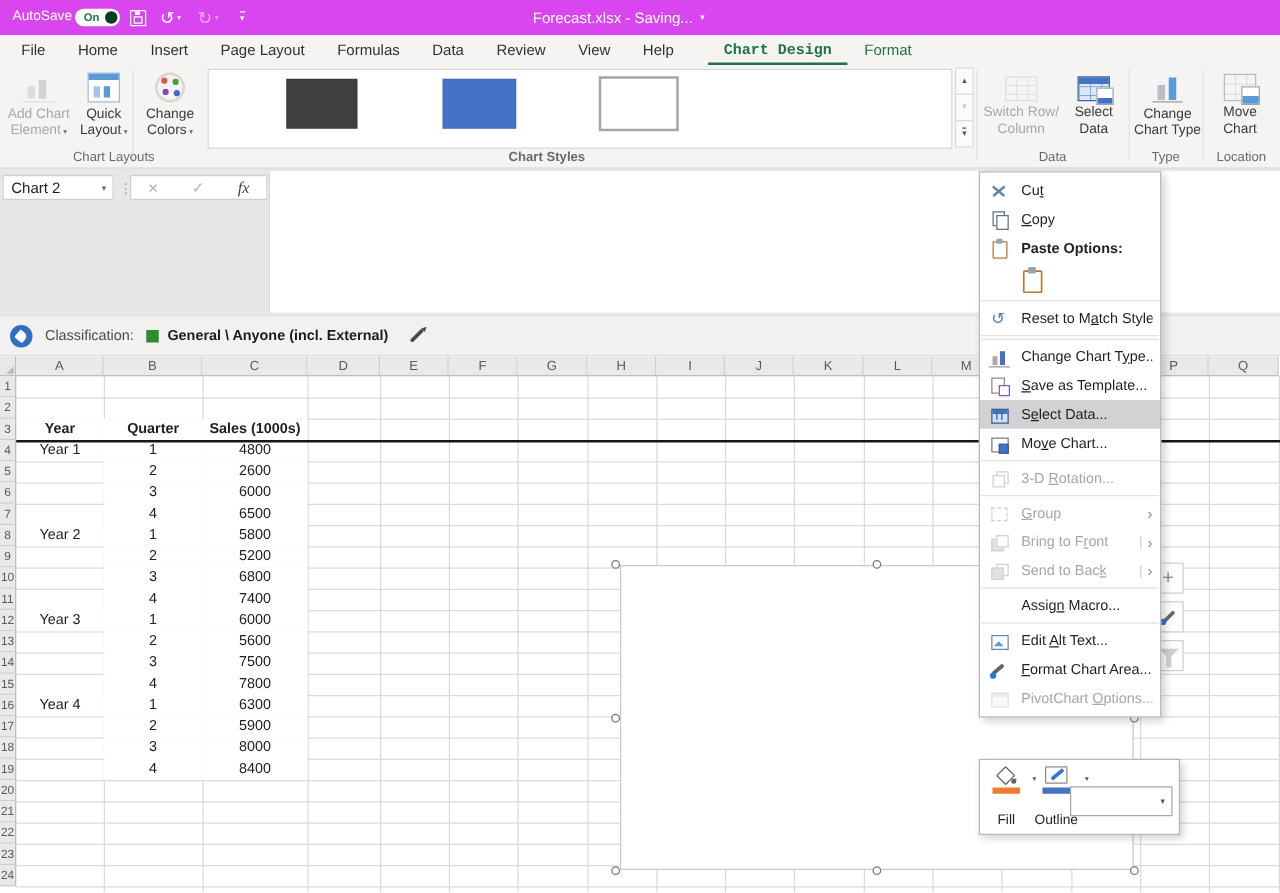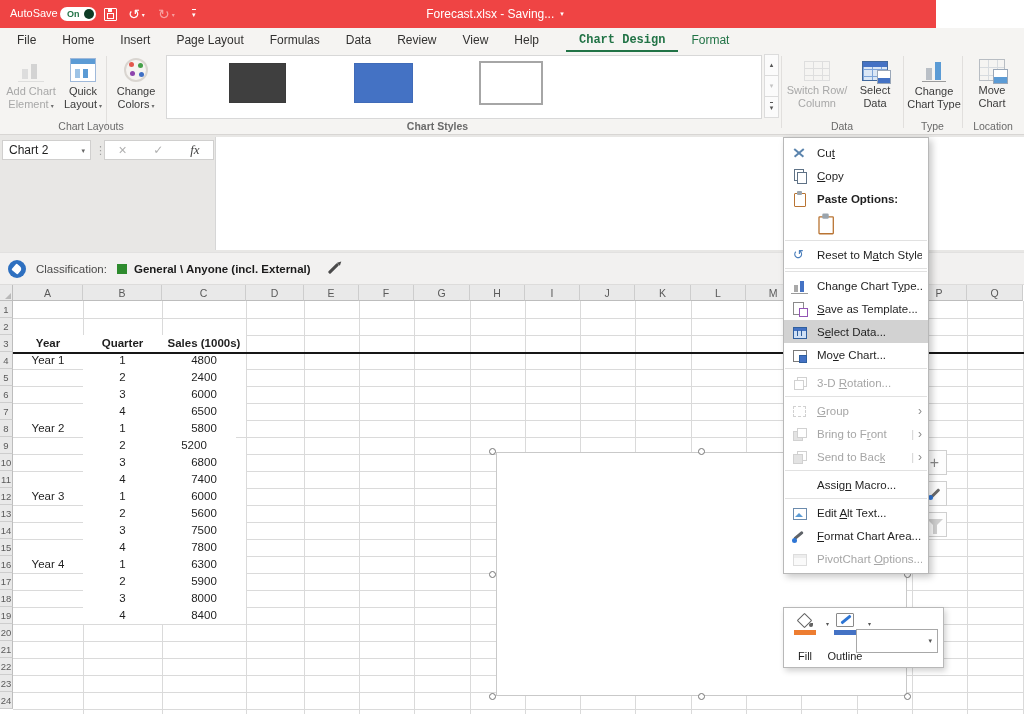--- a/index.html
+++ b/index.html
@@ -3,21 +3,21 @@
 <meta charset="utf-8">
 <style>
   html,body{margin:0;padding:0;background:#fff;}
   #app{position:relative;width:1024px;height:714px;overflow:hidden;
        font-family:"Liberation Sans","DejaVu Sans",sans-serif;background:#fff;
        -webkit-font-smoothing:antialiased;}
   #app *{box-sizing:border-box;}
   u{text-decoration:underline;}
 
   
-  .titlebar{position:absolute;left:0;top:0;width:936px;height:28px;background:#ef4444;padding-left:16px;}
+  .titlebar{position:absolute;left:0;top:0;width:1024px;height:28px;background:#d946ef;padding-left:16px;}
   .ts-label{position:absolute;left:10px;top:7px;color:#fff;font-size:11px;}
   .toggle{position:absolute;left:60px;top:7px;width:36px;height:14px;background:#fff;border-radius:7px;}
   .toggle-on{position:absolute;left:7px;top:2px;font-size:9px;font-weight:700;color:#217346;line-height:10px;}
   .toggle-knob{position:absolute;right:2px;top:2px;width:10px;height:10px;border-radius:50%;background:#0d3b25;}
   .qat-btn{position:absolute;top:4px;height:20px;display:flex;align-items:center;color:#fff;}
   .qat-btn.dim{opacity:.5;}
   .arrowglyph{font-size:14px;line-height:14px;}
   .qcaret{font-size:6px;margin-left:2px;color:rgba(255,255,255,.95);}
   .ic-floppy{position:relative;display:inline-block;width:13px;height:13px;border:1.5px solid #fff;border-radius:1px;}
   .ic-floppy::before{content:"";position:absolute;left:2px;bottom:1px;width:5px;height:4px;border:1px solid #fff;}
@@ -411,30 +411,30 @@
       <div class="hline" style="top: 407px;"></div>
       <div class="rowhdr" style="top: 407px;">24</div>
       <div class="hline" style="top: 424px;"></div>
       <div class="cell b" style="left: 13px; top: 50px; width: 70px;">Year</div>
       <div class="cell b" style="left: 83px; top: 50px; width: 79px;">Quarter</div>
       <div class="cell b" style="left: 162px; top: 50px; width: 84px;">Sales (1000s)</div>
       <div class="cell" style="left: 13px; top: 67px; width: 70px;">Year 1</div>
       <div class="cell" style="left: 83px; top: 67px; width: 79px;">1</div>
       <div class="cell" style="left: 162px; top: 67px; width: 84px;">4800</div>
       <div class="cell" style="left: 83px; top: 84px; width: 79px;">2</div>
-      <div class="cell" style="left: 162px; top: 84px; width: 84px;">2400</div>
+      <div class="cell" style="left: 162px; top: 84px; width: 84px;">2600</div>
       <div class="cell" style="left: 83px; top: 101px; width: 79px;">3</div>
       <div class="cell" style="left: 162px; top: 101px; width: 84px;">6000</div>
       <div class="cell" style="left: 83px; top: 118px; width: 79px;">4</div>
       <div class="cell" style="left: 162px; top: 118px; width: 84px;">6500</div>
       <div class="cell" style="left: 13px; top: 135px; width: 70px;">Year 2</div>
       <div class="cell" style="left: 83px; top: 135px; width: 79px;">1</div>
       <div class="cell" style="left: 162px; top: 135px; width: 84px;">5800</div>
       <div class="cell" style="left: 83px; top: 152px; width: 79px;">2</div>
-      <div class="cell" style="left: 152px; top: 152px; width: 84px;">5200</div>
+      <div class="cell" style="left: 162px; top: 152px; width: 84px;">5200</div>
       <div class="cell" style="left: 83px; top: 169px; width: 79px;">3</div>
       <div class="cell" style="left: 162px; top: 169px; width: 84px;">6800</div>
       <div class="cell" style="left: 83px; top: 186px; width: 79px;">4</div>
       <div class="cell" style="left: 162px; top: 186px; width: 84px;">7400</div>
       <div class="cell" style="left: 13px; top: 203px; width: 70px;">Year 3</div>
       <div class="cell" style="left: 83px; top: 203px; width: 79px;">1</div>
       <div class="cell" style="left: 162px; top: 203px; width: 84px;">6000</div>
       <div class="cell" style="left: 83px; top: 220px; width: 79px;">2</div>
       <div class="cell" style="left: 162px; top: 220px; width: 84px;">5600</div>
       <div class="cell" style="left: 83px; top: 237px; width: 79px;">3</div>

